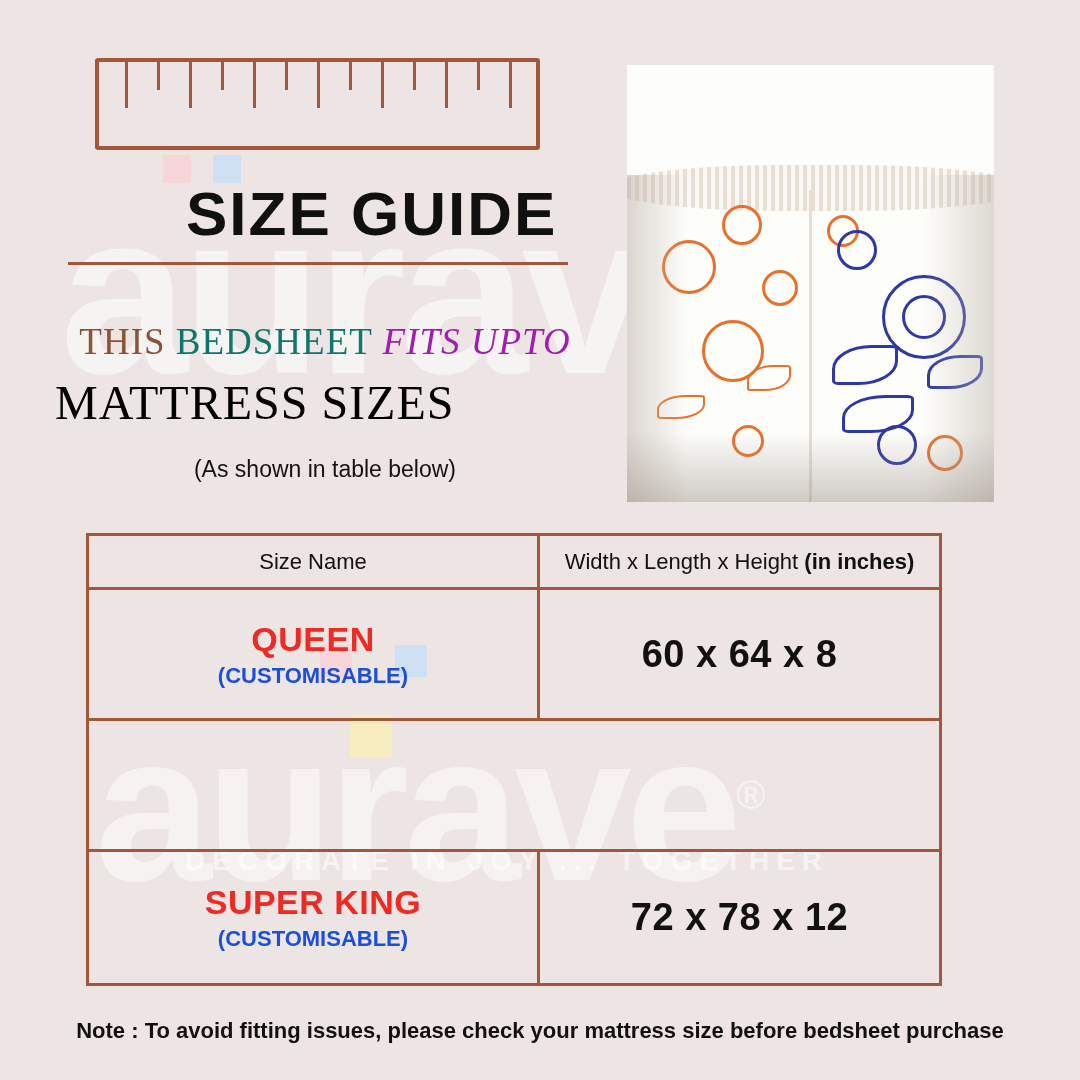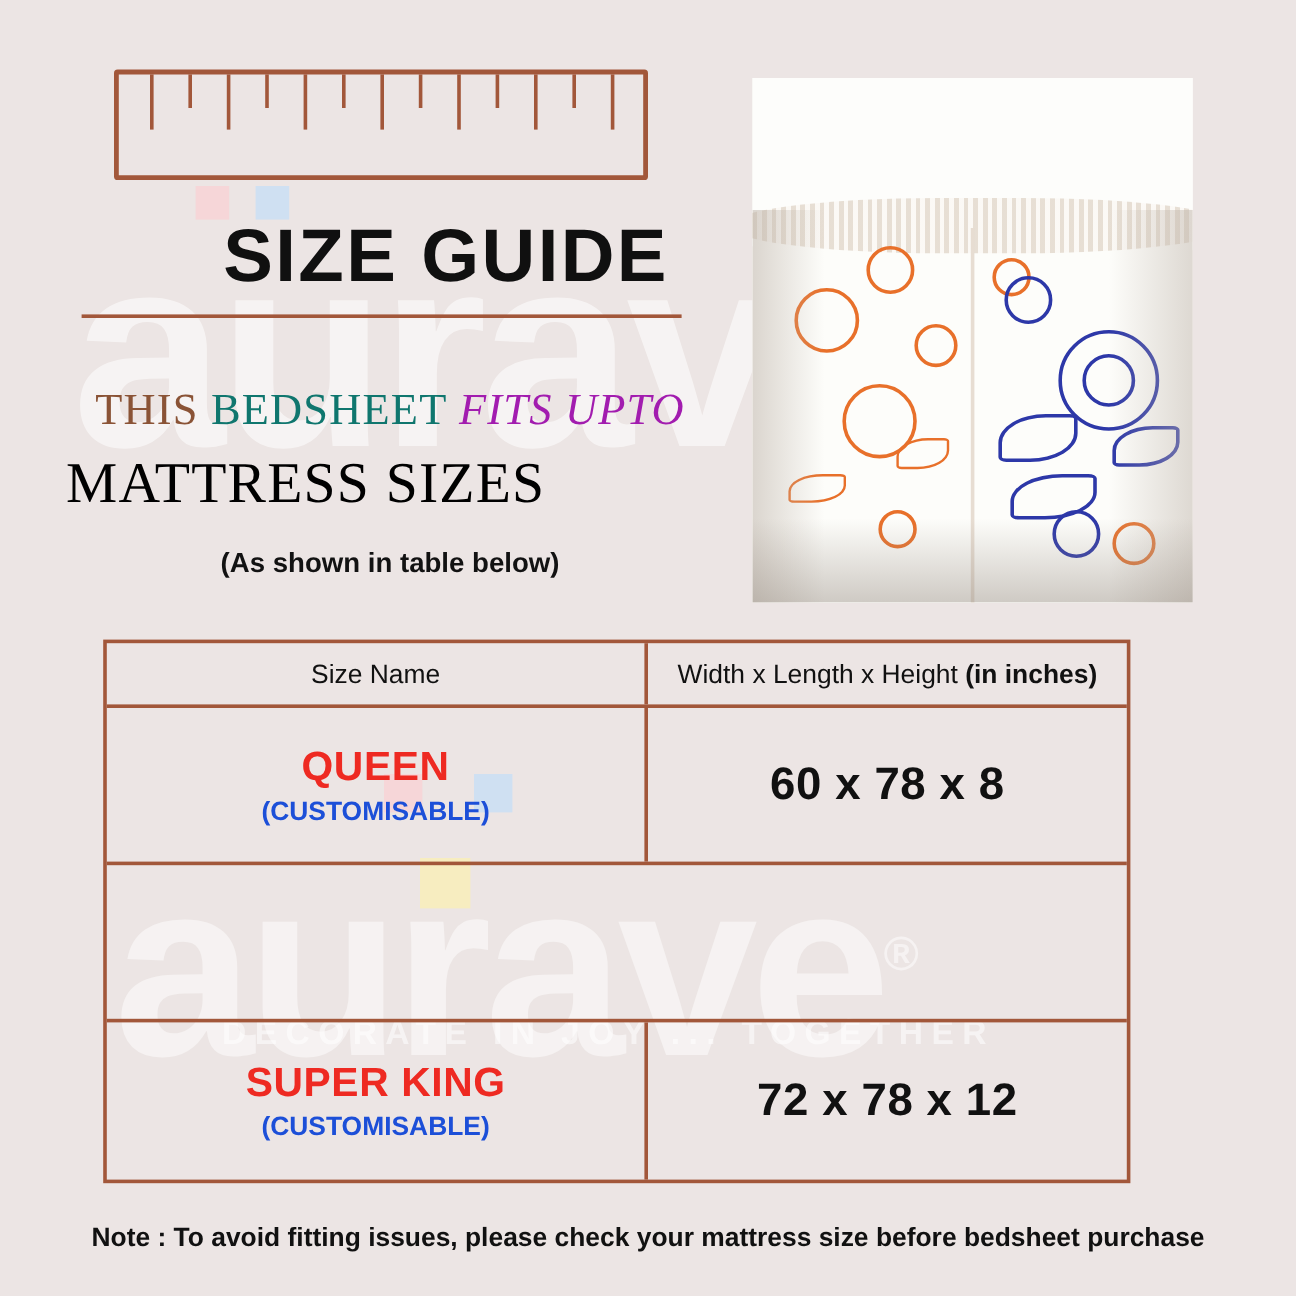--- a/index.html
+++ b/index.html
@@ -133,21 +133,21 @@
     color: #000000;
     white-space: nowrap;
   }
   .as-shown {
     position: absolute;
     left: 55px;
     top: 456px;
     width: 540px;
     text-align: center;
     font-size: 23px;
-    font-weight: bold;
+    font-weight: normal;
     color: #121212;
   }
 
   
   .photo {
     position: absolute;
     left: 627px;
     top: 65px;
     width: 367px;
     height: 437px;
@@ -378,21 +378,21 @@
       <span class="head-text"><span>Width x Length x Height </span><b>(in inches)</b></span>
     </div>
   </div>
 
   <div class="trow body-row">
     <div class="cell-l">
       <span class="size-name">QUEEN</span>
       <span class="size-note">(CUSTOMISABLE)</span>
     </div>
     <div class="cell-r">
-      <span class="dims">60 x 78 x 8</span>
+      <span class="dims">60 x 64 x 8</span>
     </div>
   </div>
 
   <div class="trow body-row">
   </div>
 
   <div class="trow body-row">
     <div class="cell-l">
       <span class="size-name">SUPER KING</span>
       <span class="size-note">(CUSTOMISABLE)</span>

